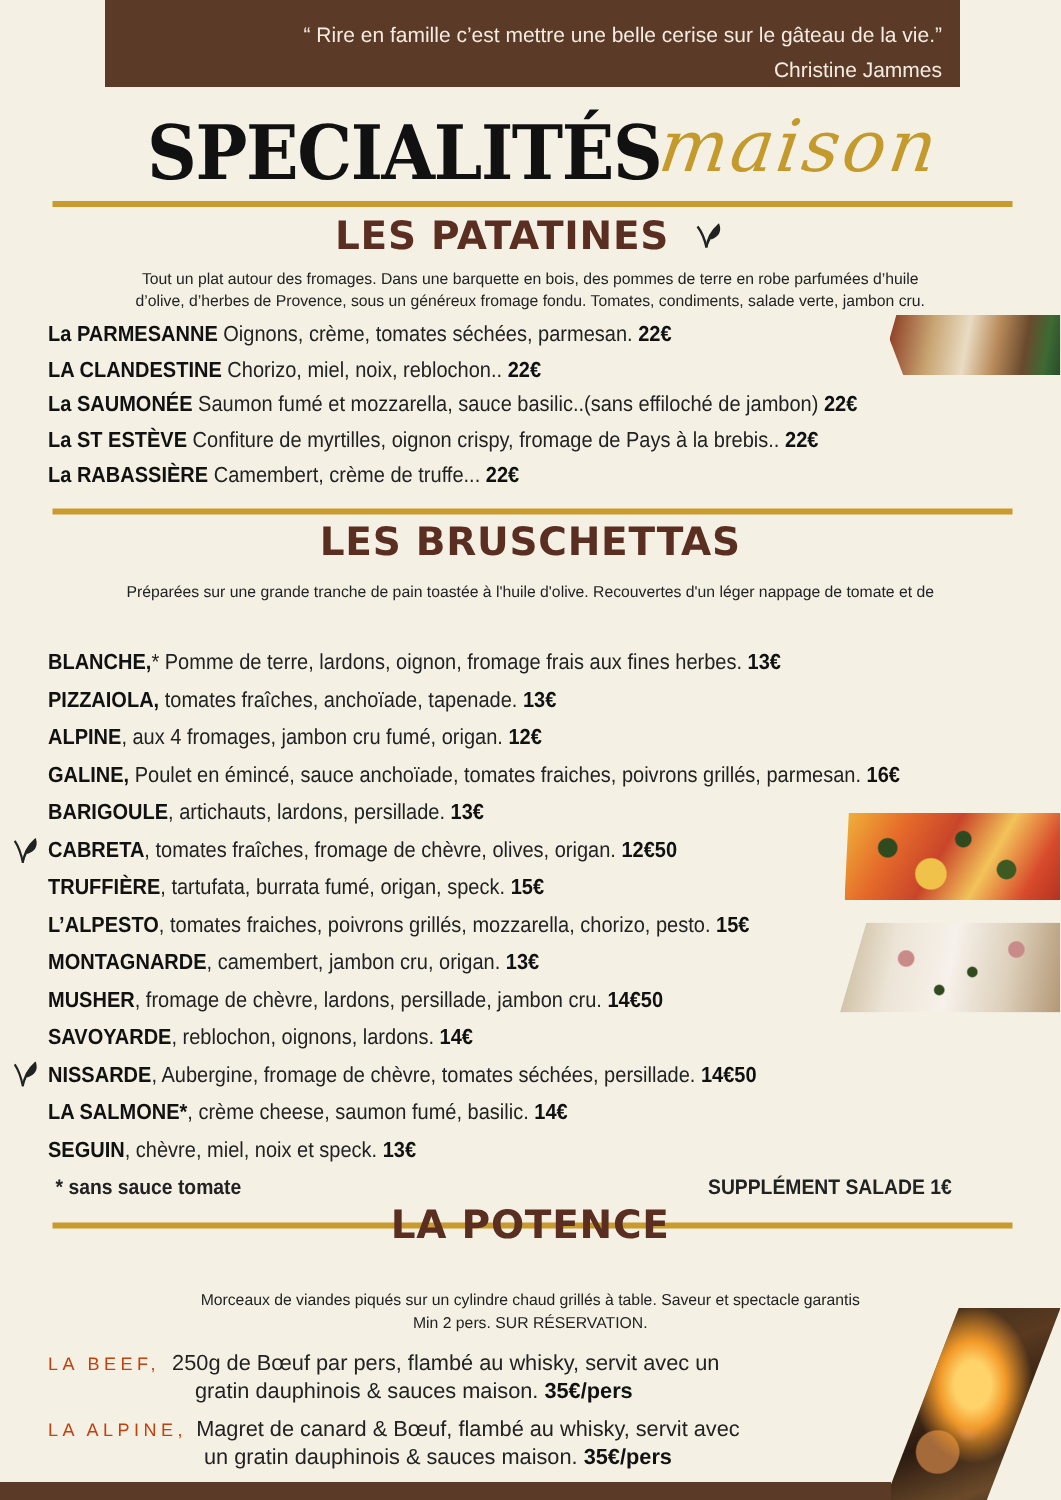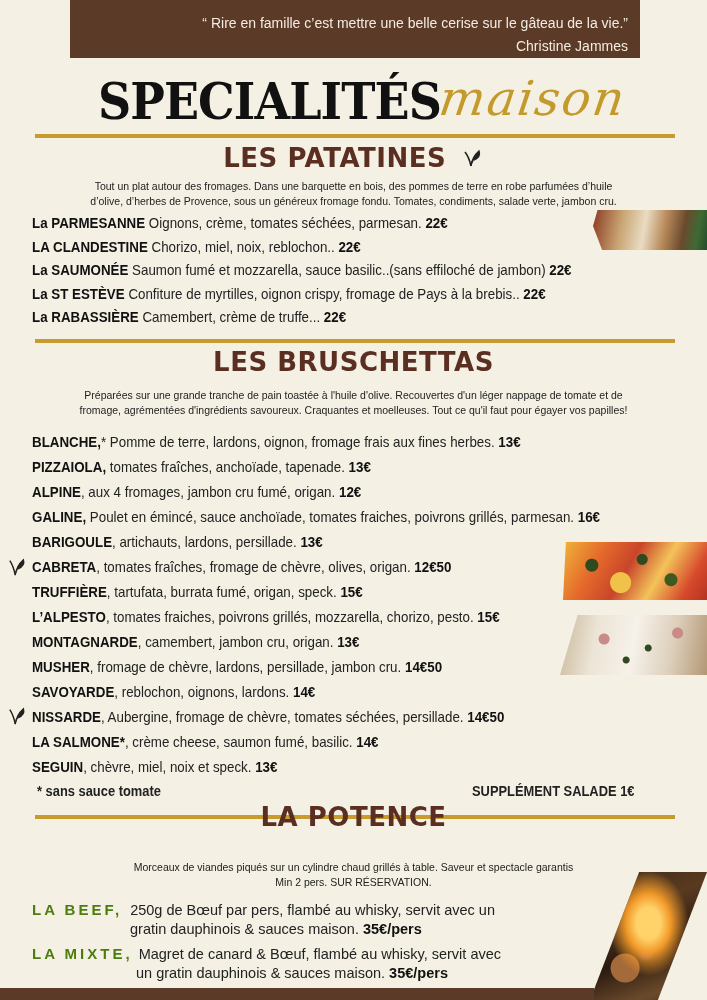--- a/index.html
+++ b/index.html
@@ -56,21 +56,21 @@
     position:absolute; left:8px; width:20px; height:20px;
   }
   .photo {
     position:absolute; overflow:hidden;
   }
   .potence-item {
     position:absolute; left:32px; font-size:14.5px; color:#222;
     line-height:19px;
   }
   .potence-item .pname {
-    font-weight:bold; letter-spacing:3px; color:#4d7c0f; font-size:15px;
+    font-weight:normal; letter-spacing:3px; color:#c2410c; font-size:12px;
   }
   .footer-bar {
     position:absolute; left:0; top:988px; width:594px; height:12px; background:#5c3a28;
   }
 </style>
 </head>
 <body>
 
 <div class="quote-box">
   <div>“ Rire en famille c’est mettre une belle cerise sur le gâteau de la vie.”</div>
@@ -115,21 +115,20 @@
 <div class="photo" style="left:593px; top:210px; width:114px; height:40px; clip-path:polygon(4% 0,100% 0,100% 100%,8% 100%,0 40%);
      background:linear-gradient(100deg,#8b3a22 0%,#c8a472 25%,#e9dcc3 45%,#b88a5a 62%,#6a4a2e 78%,#3e6a33 90%,#254d2a 100%);"></div>
 
 <div class="rule" style="top:339px;"></div>
 
 <div class="section-title" style="top:347px;">
   <span>LES BRUSCHETTAS</span>
 </div>
 <div class="section-desc" style="top:388px;">
   <div>Préparées sur une grande tranche de pain toastée à l'huile d'olive. Recouvertes d'un léger nappage de tomate et de</div>
-  <div>fromage, agrémentées d'ingrédients savoureux. Craquantes et moelleuses. Tout ce qu'il faut pour égayer vos papilles!</div>
 </div>
 
 <div class="item" style="top:434px;"><span class="name">BLANCHE,</span><span>* Pomme de terre, lardons, oignon, fromage frais aux fines herbes.   </span><span class="price">13€</span></div>
 <div class="item" style="top:459px;"><span class="name">PIZZAIOLA,</span><span> tomates fraîches, anchoïade, tapenade.  </span><span class="price">13€</span></div>
 <div class="item" style="top:484px;"><span class="name">ALPINE</span><span>, aux 4 fromages, jambon cru fumé, origan.   </span><span class="price">12€</span></div>
 <div class="item" style="top:509px;"><span class="name">GALINE,</span><span> Poulet en émincé, sauce anchoïade, tomates fraiches, poivrons grillés, parmesan. </span><span class="price">16€</span></div>
 <div class="item" style="top:534px;"><span class="name">BARIGOULE</span><span>, artichauts, lardons, persillade.  </span><span class="price">13€</span></div>
 
 <svg class="leaf" style="top:557px;" viewBox="0 0 22 22">
   <path d="M2 4 Q6 10 8 20" stroke="#222" stroke-width="1.6" fill="none"></path>
@@ -179,21 +178,21 @@
 </div>
 
 <div class="potence-item" style="top:900px;">
   <span class="pname">LA BEEF,</span>
   <span style="margin-left:4px;">250g de Bœuf par pers,  flambé au whisky, servit avec un</span>
   <div style="padding-left:98px;">
     <span>gratin dauphinois &amp; sauces maison. </span><span style="font-weight:bold;color:#111;">35€/pers</span>
   </div>
 </div>
 <div class="potence-item" style="top:944px;">
-  <span class="pname">LA MIXTE,</span>
+  <span class="pname">LA ALPINE,</span>
   <span style="margin-left:2px;">Magret de canard &amp; Bœuf, flambé au whisky, servit avec</span>
   <div style="padding-left:104px;">
     <span>un gratin dauphinois &amp; sauces maison. </span><span style="font-weight:bold;color:#111;">35€/pers</span>
   </div>
 </div>
 
 <div class="photo" style="left:590px; top:872px; width:117px; height:128px; clip-path:polygon(42% 0,100% 0,58% 100%,0 100%);
      background:
        radial-gradient(ellipse at 50% 40%, #ffd36a 0 12px, #f29a2a 22px, transparent 40px),
        radial-gradient(ellipse at 48% 60%, #8a5ad0 0 4px, transparent 10px),

